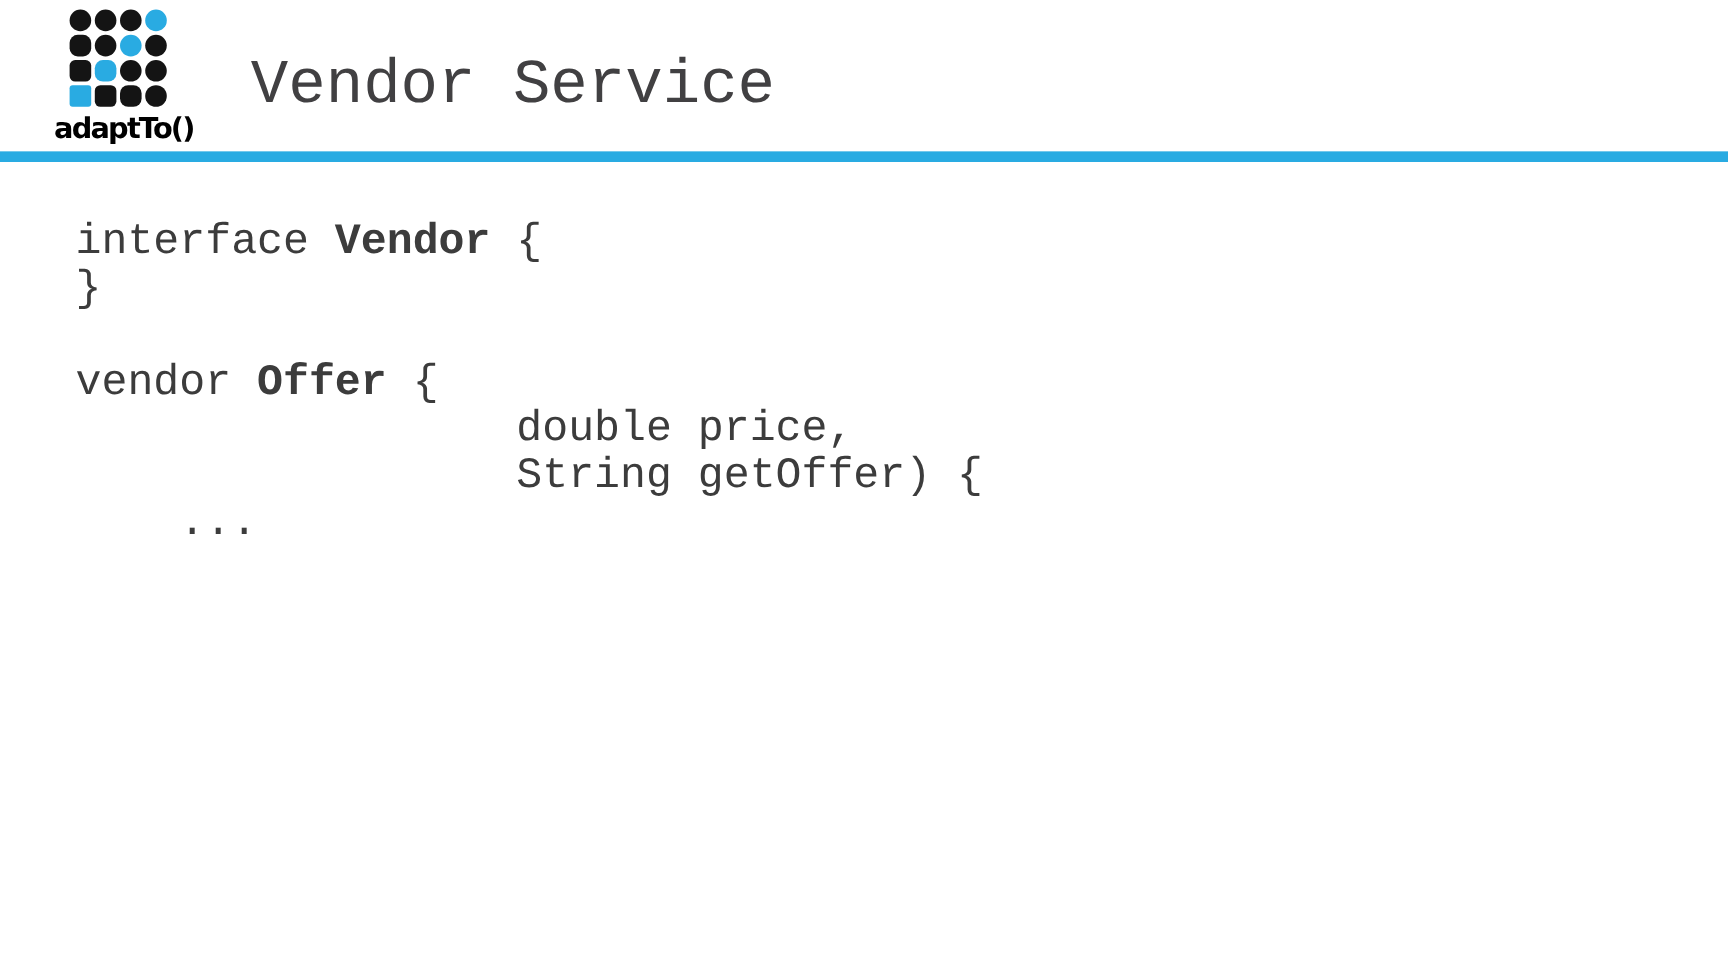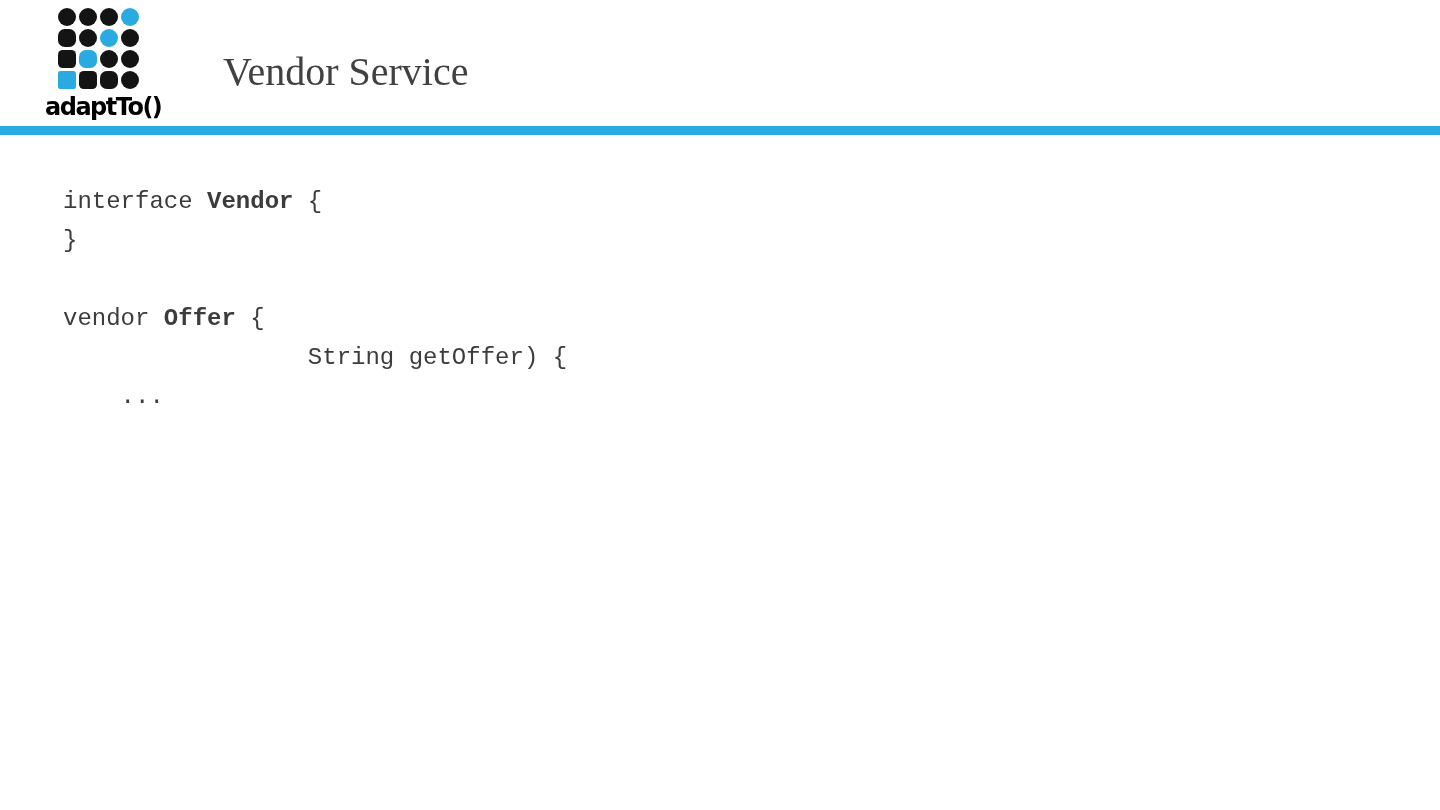--- a/index.html
+++ b/index.html
@@ -47,39 +47,39 @@
     margin-top: 4px;
     font-family: "DejaVu Sans", "Liberation Sans", sans-serif;
     font-weight: bold;
     font-size: 24px;
     letter-spacing: -1.5px;
     color: #000000;
     white-space: nowrap;
   }
   .page-title {
     position: absolute;
-    left: 223px;
+    left: 209px;
     top: 48px;
-    font-family: Liberation Serif, serif;
+    font-family: Liberation Mono, monospace;
     font-weight: 400;
-    font-size: 40px;
+    font-size: 52px;
     line-height: 48px;
     color: var(--title-color);
     white-space: nowrap;
   }
   .accent-bar {
     width: 100%;
     height: 9px;
     background: var(--accent);
   }
   .code-block {
     margin-top: 47px;
     padding-left: 63px;
     font-family: "Liberation Mono", "DejaVu Sans Mono", monospace;
-    font-size: 24px;
+    font-size: 36px;
     color: var(--code-color);
   }
   .code-line {
     white-space: pre;
     height: 39px;
     line-height: 39px;
   }
   .code-line b { font-weight: bold; color: var(--code-color); }
 </style>
 </head>
@@ -109,16 +109,17 @@
       <div class="logo-text">adaptTo()</div>
     </div>
     <h1 class="page-title">Vendor Service</h1>
   </div>
   <div class="accent-bar"></div>
   <div class="code-block" id="code-block">
       <div class="code-line"><span>interface </span><b>Vendor</b><span> {</span></div>
       <div class="code-line"><span>}</span></div>
       <div class="code-line"><span></span></div>
       <div class="code-line"><span>vendor </span><b>Offer</b><span> {</span></div>
+      <div class="code-line"><span>                 double price,</span></div>
       <div class="code-line"><span>                 String getOffer) {</span></div>
       <div class="code-line"><span>    ...</span></div>
     </div>
 </div>
 
 </body></html>

